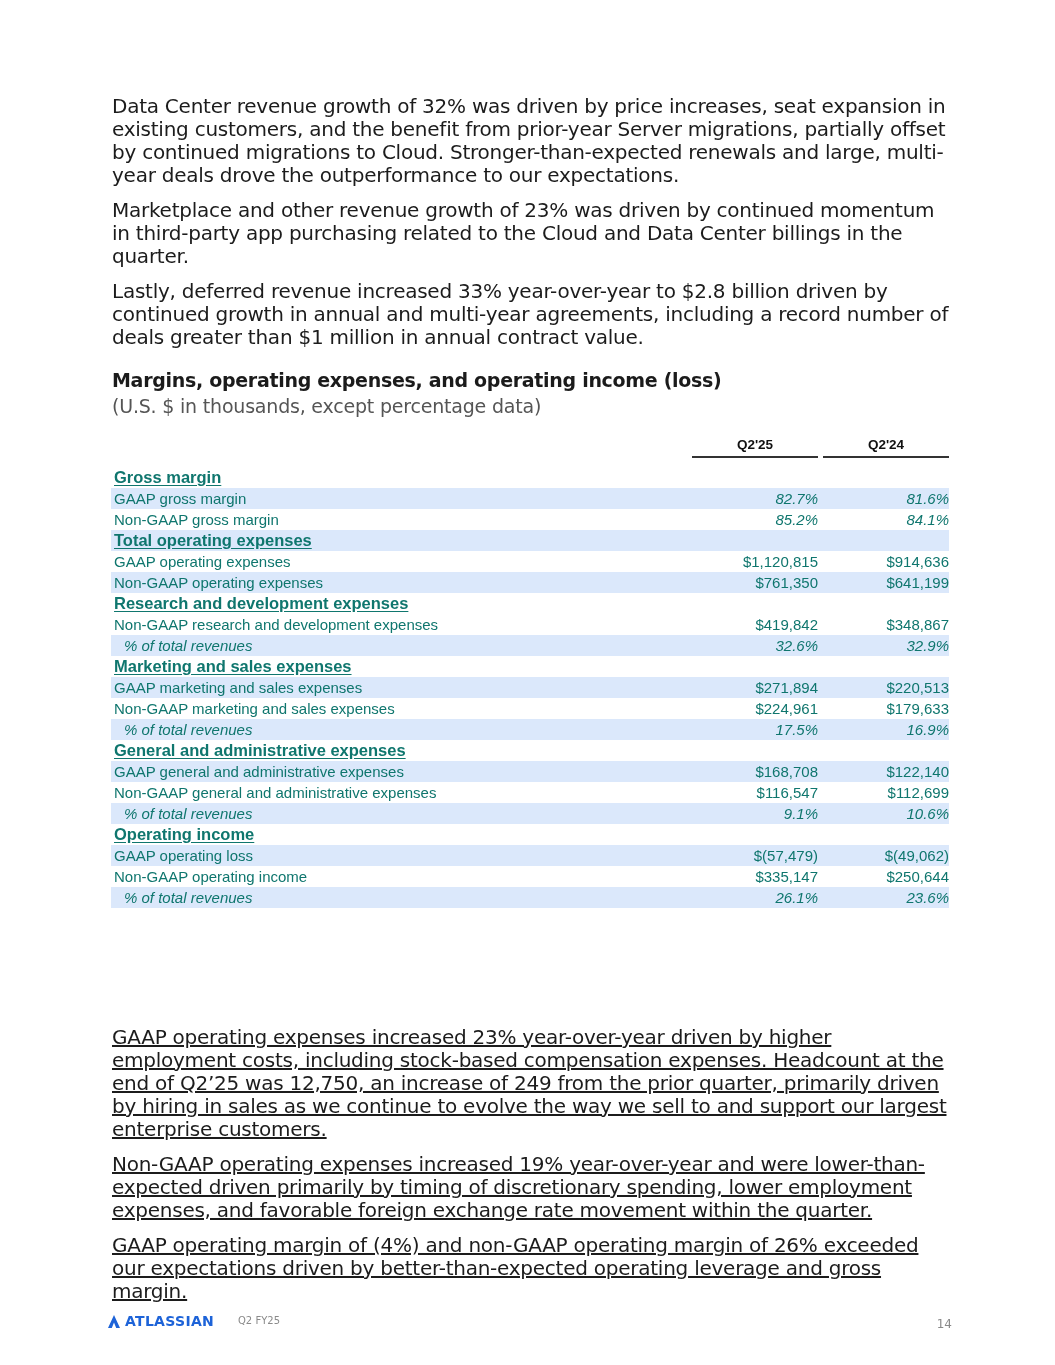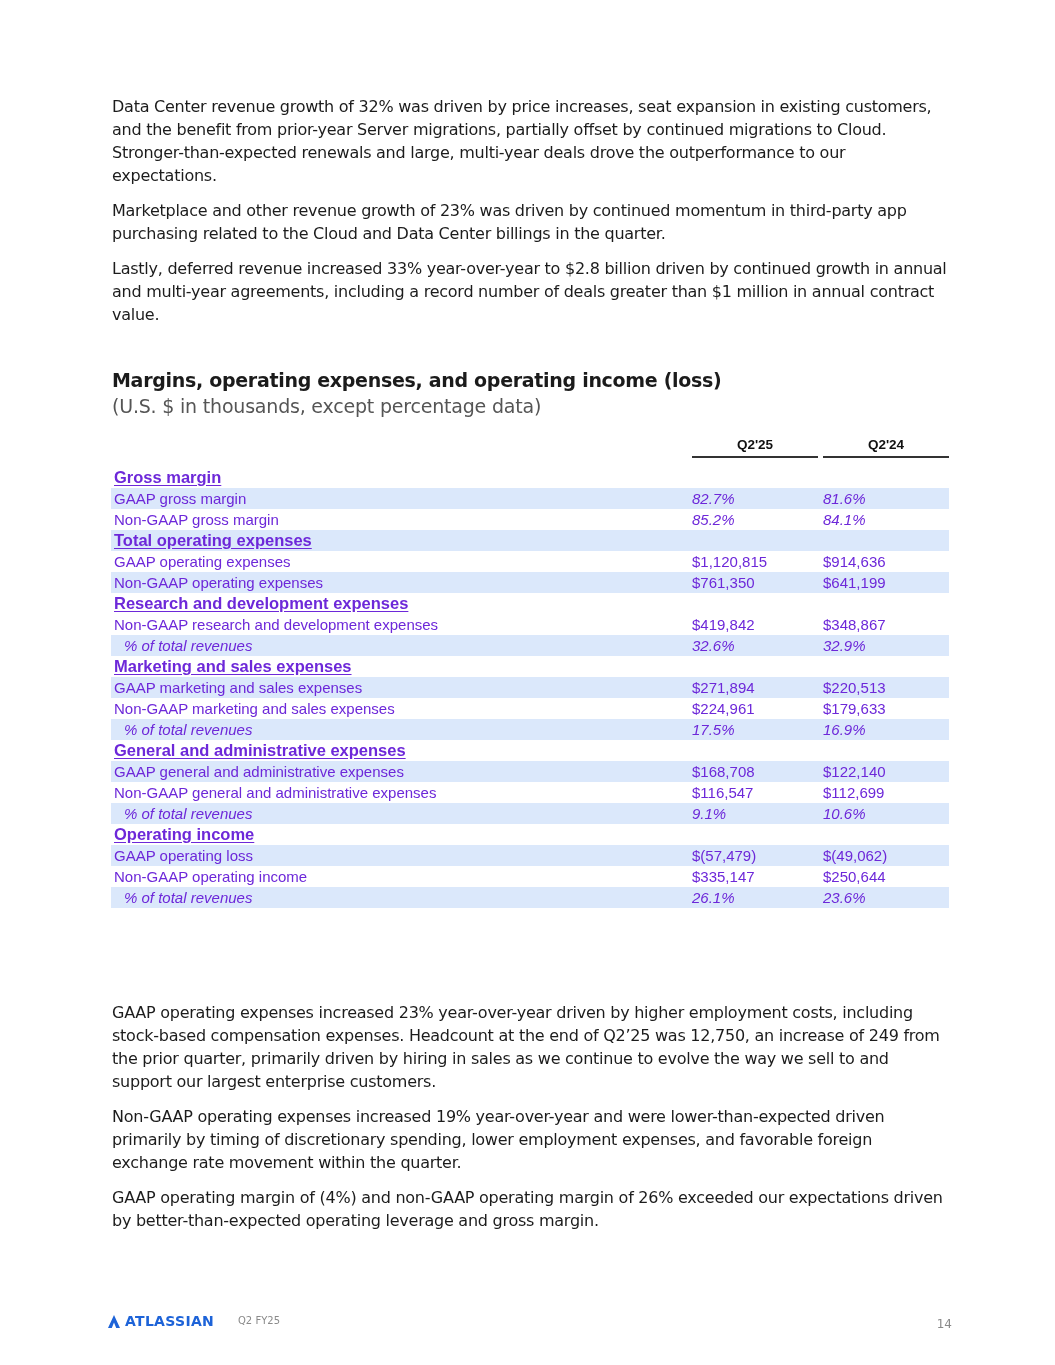--- a/index.html
+++ b/index.html
@@ -1,34 +1,34 @@
 <!DOCTYPE html>
 <html><head>
 <meta charset="utf-8">
 <style>
   html, body { margin: 0; padding: 0; background: #ffffff; }
   body { width: 1055px; height: 1365px; position: relative; overflow: hidden; color: #1f1f1f; }
-  .body-text { position: absolute; left: 112px; width: 840px; font-family: "DejaVu Sans", sans-serif; font-size: 16px; line-height: 23px; letter-spacing: -0.25px; color: #1c1c1c; }
+  .body-text { position: absolute; left: 112px; width: 840px; font-family: "DejaVu Sans", sans-serif; font-size: 20px; line-height: 23px; letter-spacing: -0.25px; color: #1c1c1c; }
   .body-text p { margin: 0 0 12px 0; }
   #intro { top: 95px; }
-  #outro { top: 1001px; }
+  #outro { top: 1026px; text-decoration: underline; }
   .section-title { position: absolute; left: 112px; top: 369px; font-family: "DejaVu Sans", sans-serif; font-size: 19px; font-weight: bold; letter-spacing: -0.3px; color: #1b1b1b; margin: 0; }
   .section-subtitle { position: absolute; left: 112px; top: 395px; font-family: "DejaVu Sans", sans-serif; font-size: 19px; color: #555; letter-spacing: -0.2px; }
   .table-wrap { position: absolute; left: 111px; top: 437px; width: 838px; font-family: "Liberation Sans", sans-serif; }
   .col-headers { position: relative; height: 21px; }
   .col-header { position: absolute; top: 0; font-size: 13.5px; font-weight: bold; text-align: center; color: #111; padding-bottom: 4px; border-bottom: 2px solid #333; }
   .col-header.c1 { left: 581px; width: 126px; }
   .col-header.c2 { left: 712px; width: 126px; }
   .rows { position: relative; margin-top: 9px; }
-  .row { position: relative; height: 21px; line-height: 21px; font-size: 15px; color: #6d28d9; }
+  .row { position: relative; height: 21px; line-height: 21px; font-size: 15px; color: #0f766e; }
   .row.shaded { background: #dbe8fb; }
   .row .label { position: absolute; left: 3px; white-space: nowrap; }
   .row.section .label { font-weight: bold; font-size: 16.5px; text-decoration: underline; text-underline-offset: 2px; }
   .row.pct .label { left: 13px; font-style: italic; }
-  .row .v1, .row .v2 { position: absolute; width: 126px; text-align: left; white-space: nowrap; }
+  .row .v1, .row .v2 { position: absolute; width: 126px; text-align: right; white-space: nowrap; }
   .row .v1 { left: 581px; }
   .row .v2 { left: 712px; }
   .row.italic-vals .v1, .row.italic-vals .v2 { font-style: italic; }
   .footer { position: absolute; top: 1313px; left: 108px; width: 844px; height: 18px; font-family: "DejaVu Sans", sans-serif; }
   .logo { position: absolute; left: 0; top: 0; display: flex; align-items: center; color: #1d63d8; font-weight: bold; font-size: 14px; letter-spacing: 0.3px; }
   .logo svg { margin-right: 5px; }
   .quarter { position: absolute; left: 130px; top: 2px; font-size: 10px; color: #8a8a8a; }
   .page-num { position: absolute; right: 0; top: 4px; font-size: 12px; color: #8a8a8a; }
 </style>
 </head>

